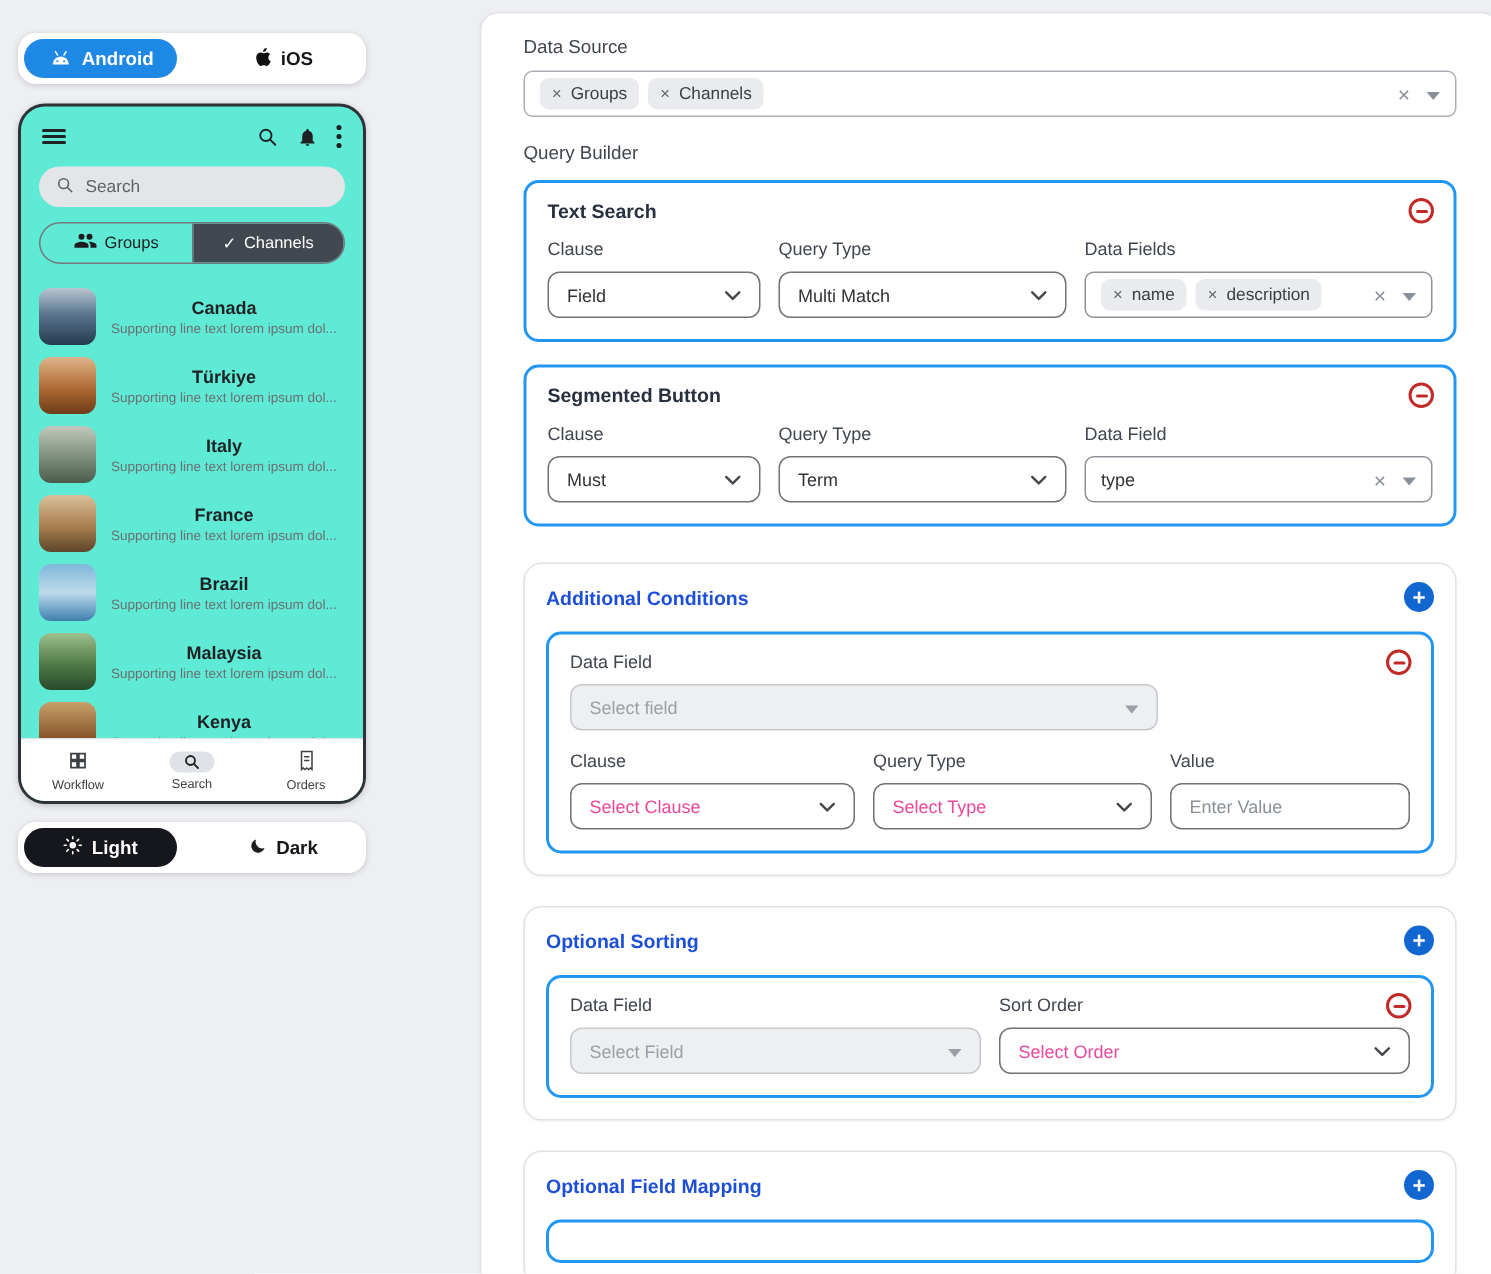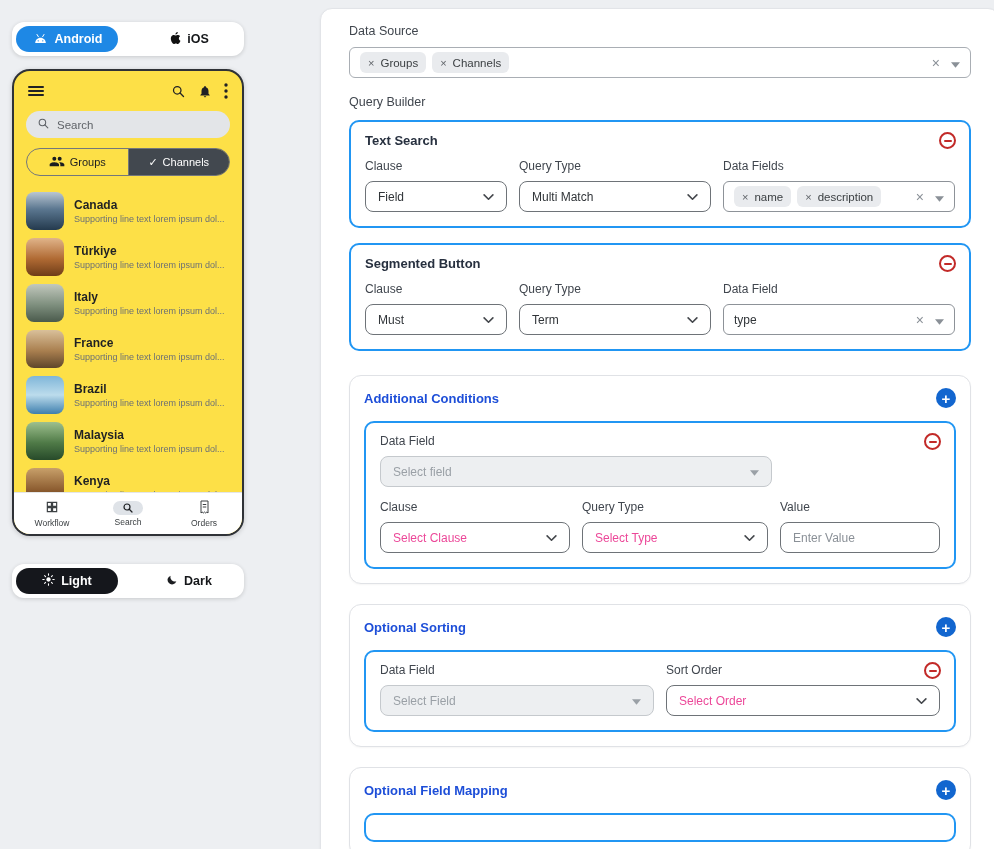--- a/index.html
+++ b/index.html
@@ -8,33 +8,33 @@
 
   
   .left-col { width:320px; flex-shrink:0; padding:22px 0 0 12px; }
   .toggle-card { width:232px; height:34px; background:#fff; border-radius:12px; padding:4px;
                  display:flex; gap:20px; box-shadow:0 1px 4px rgba(0,0,0,.16); margin-bottom:13px; }
   .toggle-pill { flex:1; border-radius:14px; display:flex; align-items:center; justify-content:center;
                  gap:6px; font-size:12.5px; font-weight:600; color:#15171a; cursor:pointer; }
   .pill-blue { background:#1e88e5; color:#fff; font-weight:700; }
   .pill-black { background:#15171c; color:#fff; font-weight:700; }
 
-  .phone { width:232px; height:467px; background:#fde047; border:2px solid #2f3237; border-radius:18px;
-           box-shadow:0 1px 5px rgba(0,0,0,.18); margin-bottom:28px; display:flex; flex-direction:column; overflow:hidden; }
+  .phone { width:232px; height:467px; background:#5eead4; border:2px solid #2f3237; border-radius:18px;
+           box-shadow:0 1px 5px rgba(0,0,0,.18); margin-bottom:12px; display:flex; flex-direction:column; overflow:hidden; }
   .appbar { display:flex; align-items:center; padding:12px 14px 8px 14px; }
   .appbar .spacer { flex:1; }
   .appbar .abicon { display:flex; align-items:center; margin-left:12px; }
   .searchbar { margin:4px 12px 10px 12px; height:27px; background:#e3e5e8; border-radius:14px;
                display:flex; align-items:center; gap:7px; padding:0 11px; color:#5f6368; font-size:11.5px; }
   .segments { margin:0 12px 8px 12px; height:28px; display:flex; border:1px solid #74777b; border-radius:14px; overflow:hidden; }
   .seg { flex:1; display:flex; align-items:center; justify-content:center; gap:5px; font-size:11px; color:#1b1d20; }
   .seg:first-child { border-right:1px solid #74777b; }
   .seg.active { background:#42484f; color:#fff; }
   .plist { flex:1; overflow:hidden; padding:4px 8px 0 8px; }
-  .p-item { display:flex; align-items:center; gap:10px; padding:5px 4px 5px 4px; height:46px; }
+  .p-item { display:flex; align-items:center; gap:10px; padding:5px 4px 5px 4px; height:46px;text-align:center; }
   .thumb { width:38px; height:38px; border-radius:8px; flex-shrink:0; }
   .t0 { background:linear-gradient(180deg,#b9c6d2 0%,#5b7790 45%,#243a4e 100%); }
   .t1 { background:linear-gradient(180deg,#e0b48a 0%,#b06a33 55%,#6e3c18 100%); }
   .t2 { background:linear-gradient(180deg,#c2c8bd 0%,#7e8f7e 55%,#4a5a4c 100%); }
   .t3 { background:linear-gradient(180deg,#d9c09a 0%,#a97f4f 55%,#5e452a 100%); }
   .t4 { background:linear-gradient(180deg,#7fb6d9 0%,#bcdcec 50%,#3e7fae 100%); }
   .t5 { background:linear-gradient(180deg,#9ec08e 0%,#4f7a47 55%,#274a2a 100%); }
   .t6 { background:linear-gradient(180deg,#c8a06a 0%,#8a5a2e 60%,#4e3215 100%); }
   .p-item-text { overflow:hidden; }
   .p-title { font-size:12px; font-weight:700; color:#1f2124; margin-bottom:2px; }

